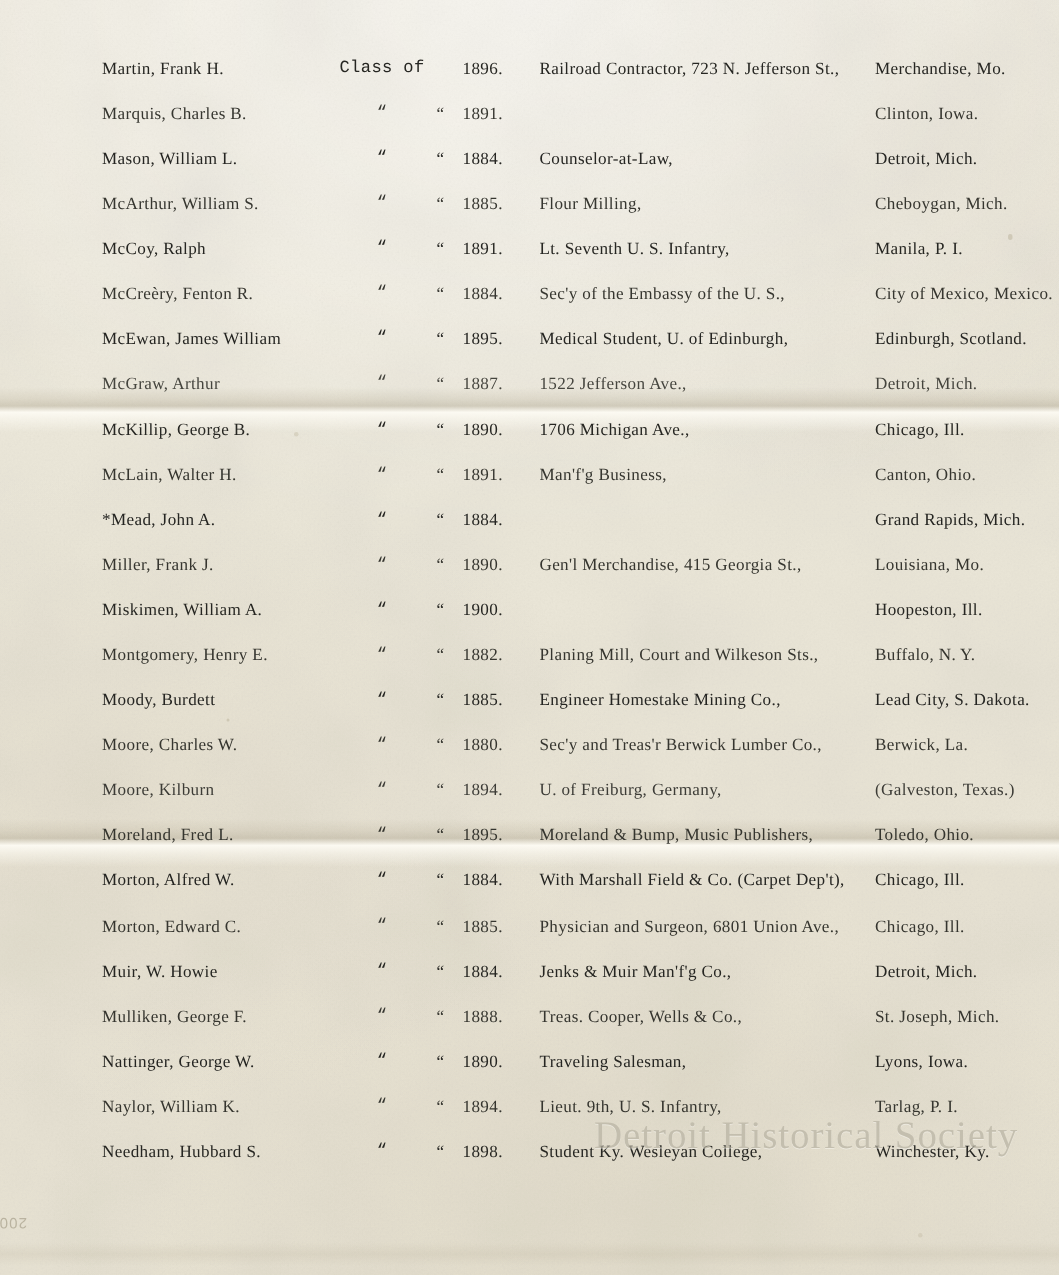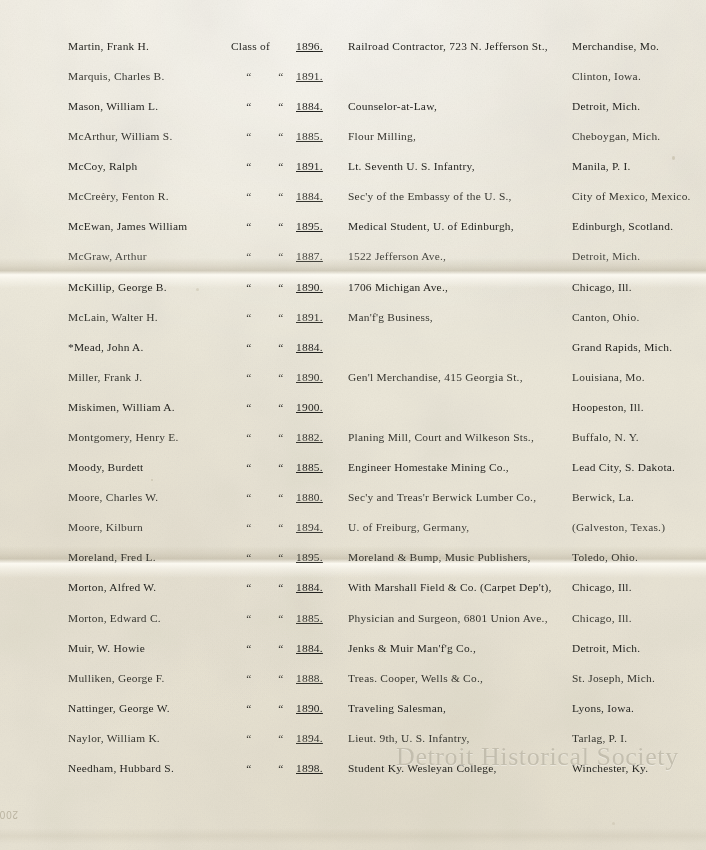--- a/index.html
+++ b/index.html
@@ -89,23 +89,23 @@
   #roster td {
     vertical-align: middle;
     padding: 0;
     font-size: 11.4px;
     letter-spacing: 0.25px;
     line-height: 1.1;
     white-space: nowrap;
   }
 
   .c-name   { width: 160px; padding-left: 68px !important; }
-  .c-d1     { width: 20px;  text-align: center; }
+  .c-d1     { width: 20px;  text-align: center; font-family: Liberation Mono, monospace; }
   .c-d2     { width: 22px;  text-align: center; }
-  .c-year   { width: 44px;  padding-left: 4px !important; text-decoration: underline; }
+  .c-year   { width: 44px;  padding-left: 4px !important; }
   .c-occ    { width: 212px; padding-left: 8px !important; margin-left: 36px; }
   .c-loc    { padding-left: 12px !important; }
 
   
   .classof {
     font-size: 11.4px;
     letter-spacing: 0.25px;
   }
   .ditto {
     font-size: 11.6px;

